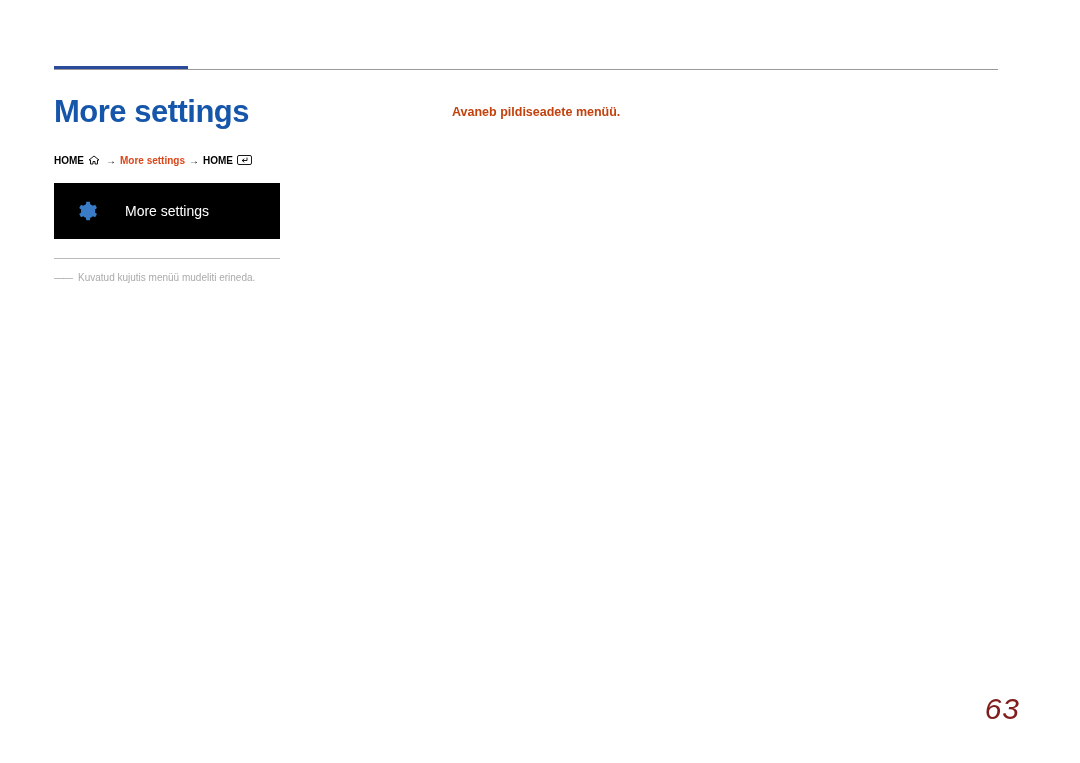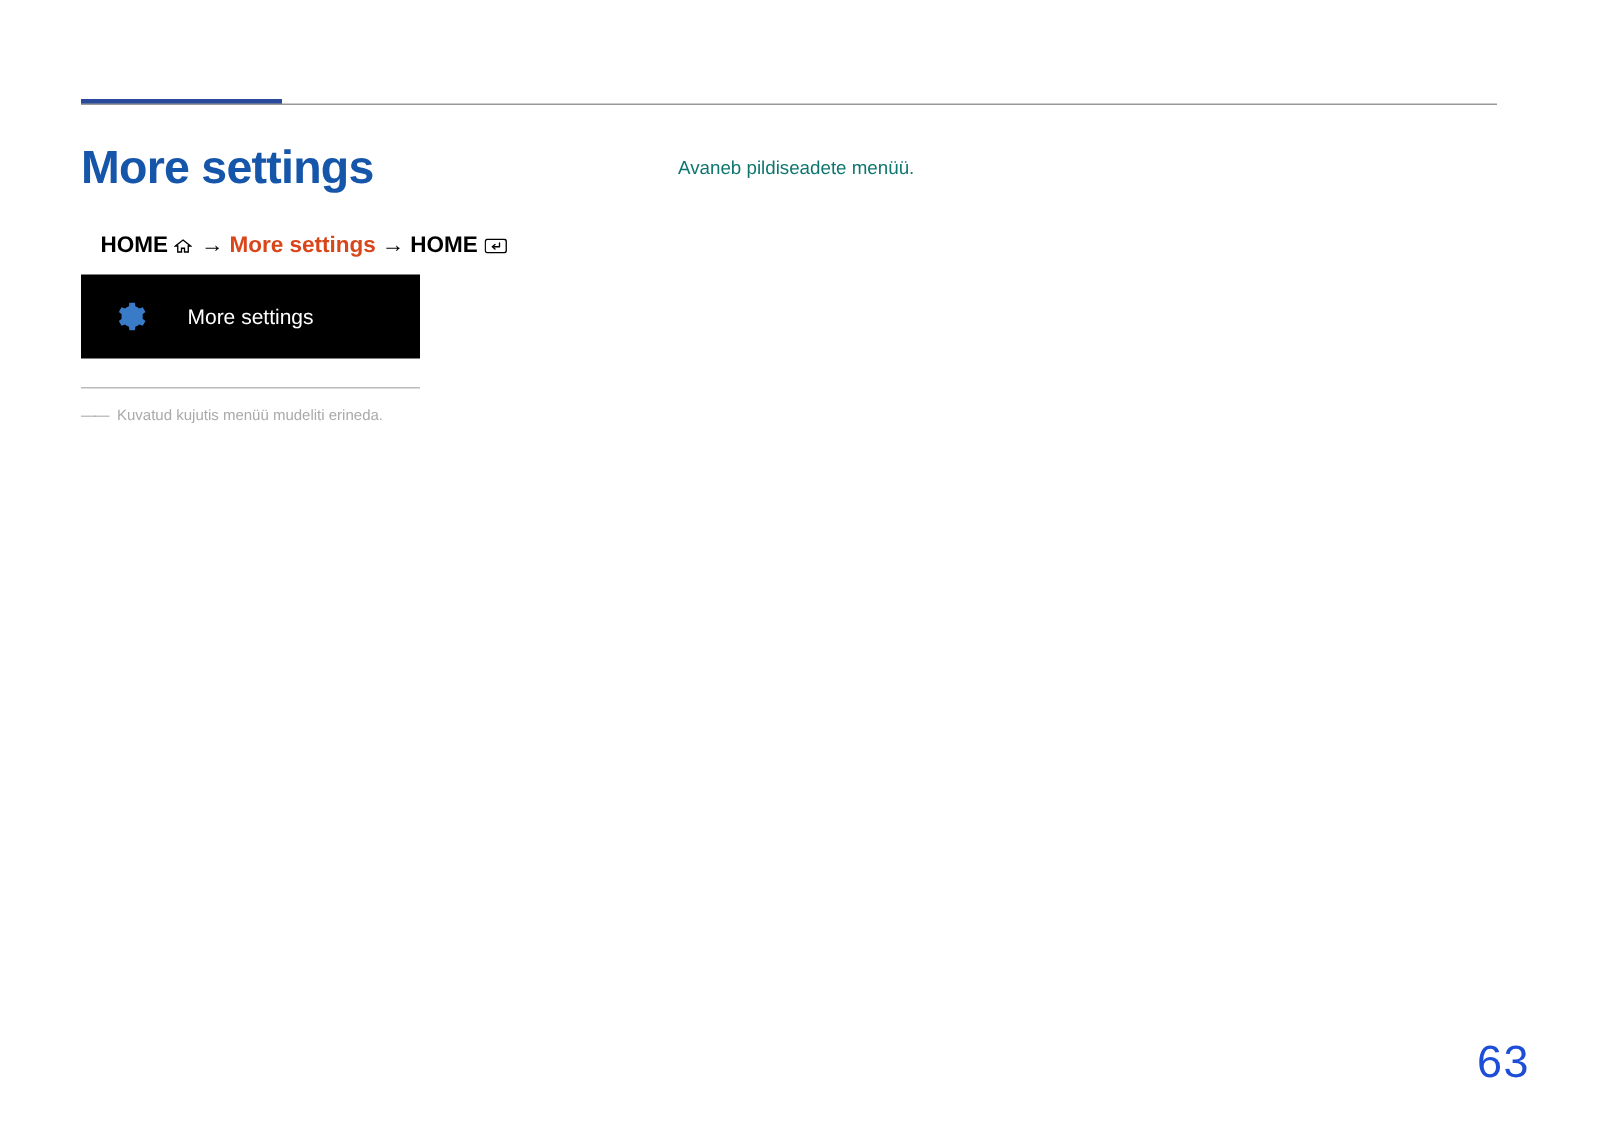--- a/index.html
+++ b/index.html
@@ -32,27 +32,26 @@
       left: 54px;
       font-size: 31px;
       font-weight: 700;
       color: #1656aa;
       letter-spacing: -0.5px;
     }
     .breadcrumb {
       position: absolute;
       top: 155px;
       left: 54px;
-      font-size: 15px;
+      font-size: 10px;
       font-weight: 700;
       color: #000;
       display: flex;
-      align-items: center;
+      align-items: flex-start;
       gap: 2px;
-      margin-left: 13px;
     }
     .breadcrumb .highlight { color: #d9461a; }
     .breadcrumb .arrow { font-weight: 400; margin: 0 2px; }
     .breadcrumb .icon-home {
       display: inline-flex;
       margin: 0 2px;
     }
     .breadcrumb .icon-enter {
       display: inline-flex;
       margin-left: 2px;
@@ -97,30 +96,32 @@
       color: #aaa;
       display: flex;
       gap: 6px;
     }
     .footnote .dash { letter-spacing: -1px; }
     .body-text {
       position: absolute;
       top: 105px;
       left: 452px;
       font-size: 12.5px;
-      color: #0f766e;
+      color: #c2410c;
+      font-weight: bold;
     }
     .page-number {
       position: absolute;
       bottom: 37px;
       right: 60px;
       font-size: 30px;
-      color: #1d4ed8;
+      color: #7f1d1d;
       font-weight: 300;
       letter-spacing: 1px;
+      font-style: italic;
     }
   </style>
 </head>
 <body>
 
 <div class="header-bar"></div>
 <div class="header-rule"></div>
 
 <h1 class="page-title">More settings</h1>
 

